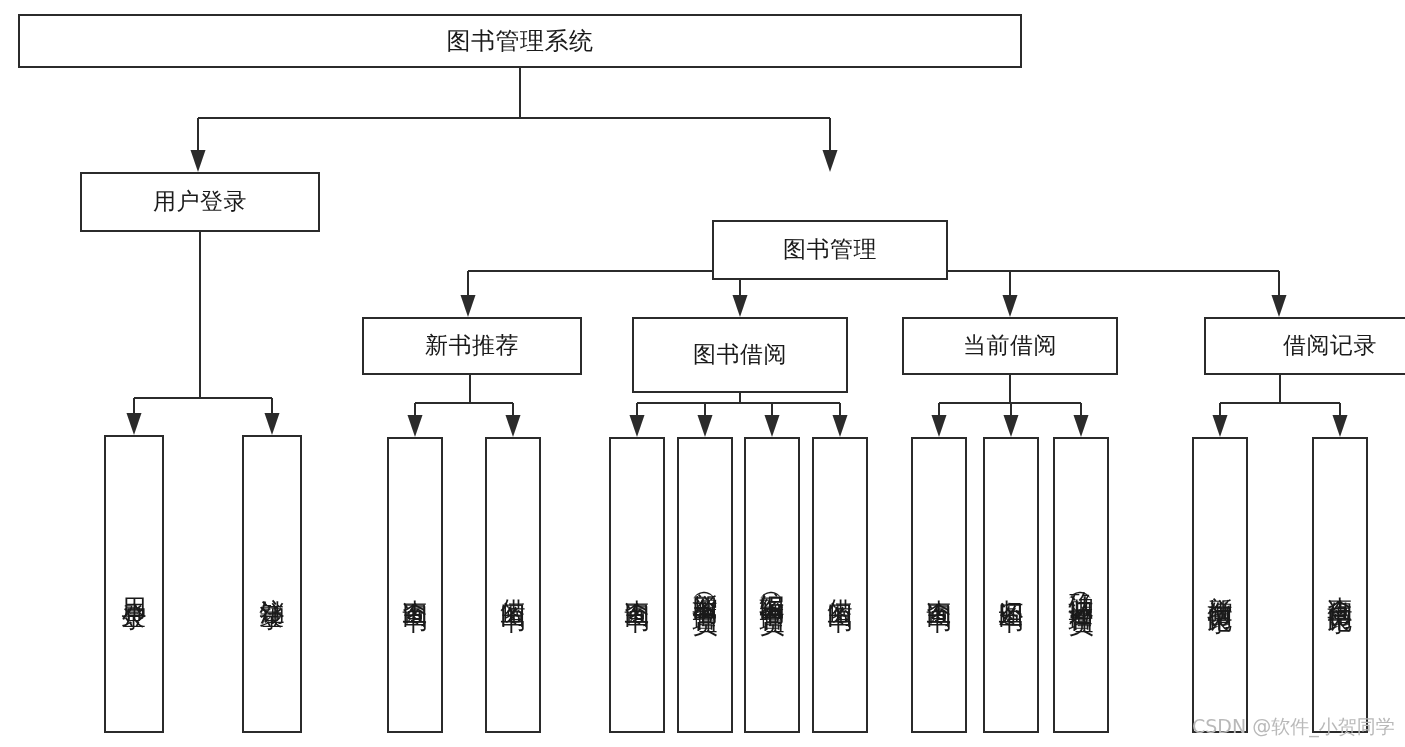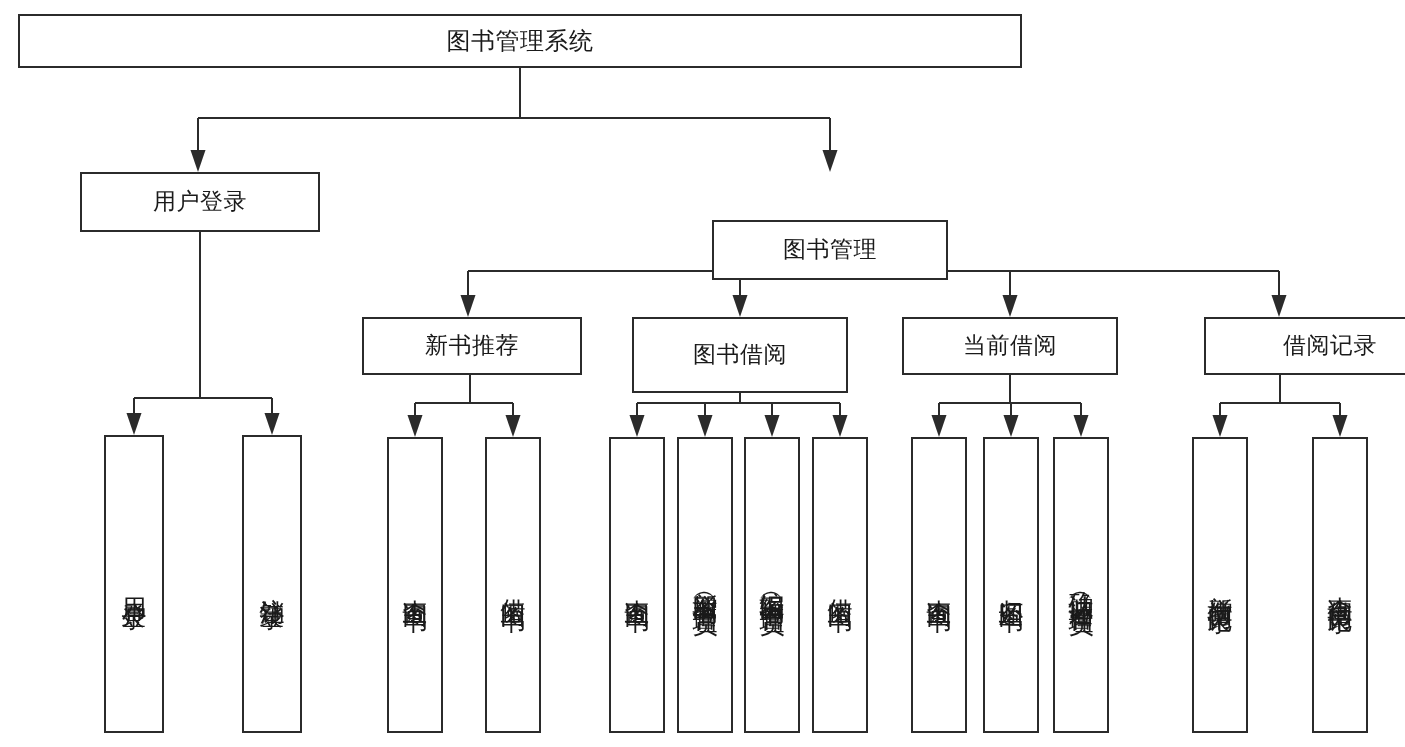--- a/index.html
+++ b/index.html
@@ -182,14 +182,15 @@
         <span class="node-label">确认归还（管理员）</span>
       </div>
       <div class="node-box vertical" style="left: 1192px; top: 437px; width: 56px; height: 296px;">
         <span class="node-label">新增借阅记录</span>
       </div>
       <div class="node-box vertical" style="left: 1312px; top: 437px; width: 56px; height: 296px;">
         <span class="node-label">查询借阅记录</span>
       </div>
     </div>
 
+  <div class="watermark" style="left: 1192px; top: 714px; color: rgb(185, 185, 185);">CSDN @软件_小贺同学</div>
 
 </div>
 
 </body></html>

